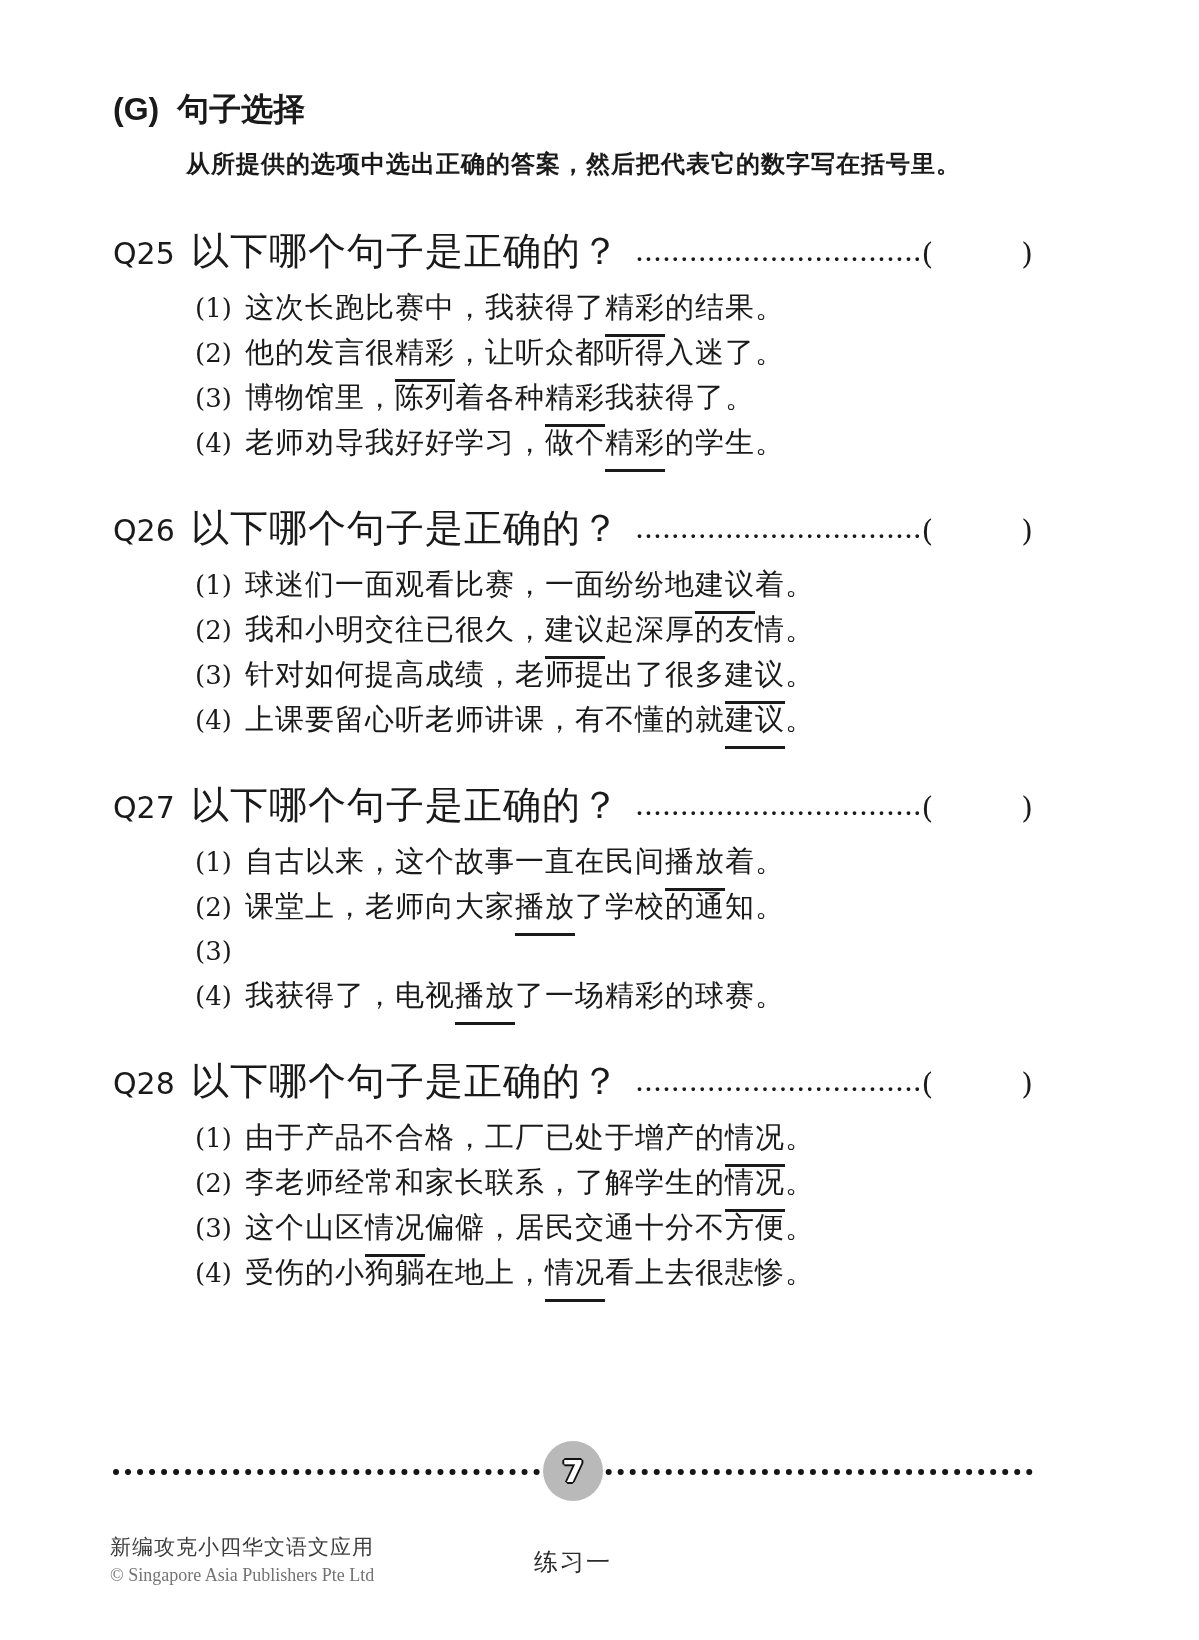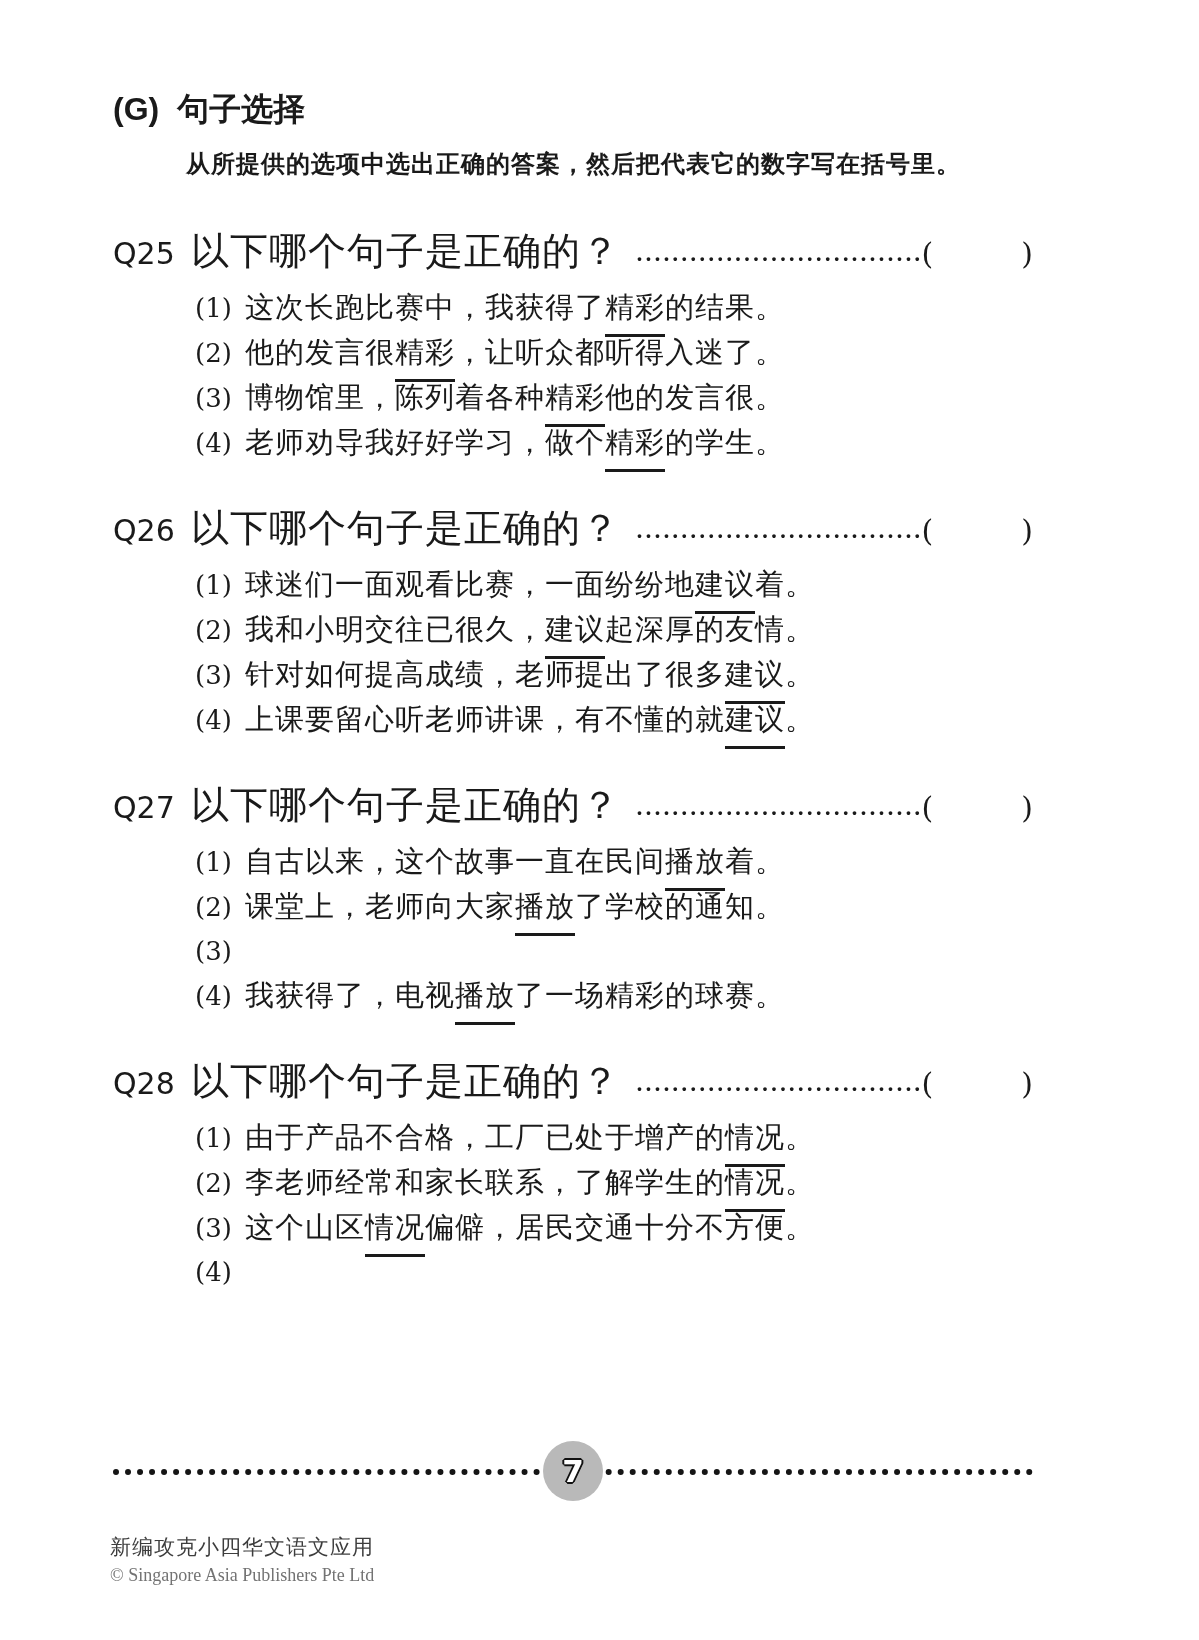--- a/index.html
+++ b/index.html
@@ -70,21 +70,21 @@
       <span class="opt-text"><span>这次长跑比赛中，我获得了</span><span class="u-word">精彩</span><span>的结果。</span></span>
     </div>
 
     <div class="opt-row">
       <span class="opt-num">(2)</span>
       <span class="opt-text"><span>他的发言很</span><span class="u-word">精彩</span><span>，让听众都听得入迷了。</span></span>
     </div>
 
     <div class="opt-row">
       <span class="opt-num">(3)</span>
-      <span class="opt-text"><span>博物馆里，陈列着各种</span><span class="u-word">精彩</span><span>他的发言很。</span></span>
+      <span class="opt-text"><span>博物馆里，陈列着各种</span><span class="u-word">精彩</span><span>我获得了。</span></span>
     </div>
 
     <div class="opt-row">
       <span class="opt-num">(4)</span>
       <span class="opt-text"><span>老师劝导我好好学习，做个</span><span class="u-word">精彩</span><span>的学生。</span></span>
     </div>
   </div>
     </div>
 
     <div class="question">
@@ -170,29 +170,31 @@
       <span class="opt-text"><span>李老师经常和家长联系，了解学生的</span><span class="u-word">情况</span><span>。</span></span>
     </div>
 
     <div class="opt-row">
       <span class="opt-num">(3)</span>
       <span class="opt-text"><span>这个山区</span><span class="u-word">情况</span><span>偏僻，居民交通十分不方便。</span></span>
     </div>
 
     <div class="opt-row">
       <span class="opt-num">(4)</span>
+      <span class="opt-text"><span>受伤的小狗躺在地上，</span><span class="u-word">情况</span><span>看上去很悲惨。</span></span>
     </div>
   </div>
     </div>
   </div>
 
   <div class="footer">
     <div class="footer-line"></div>
     <div class="badge">
       <span class="badge-num">7</span>
     </div>
+    <div class="exercise">练习一</div>
     <div class="credits">
       <div class="book-title">新编攻克小四华文语文应用</div>
       <div class="copyright">© Singapore Asia Publishers Pte Ltd</div>
     </div>
   </div>
 
 </div>
 
 </body></html>

